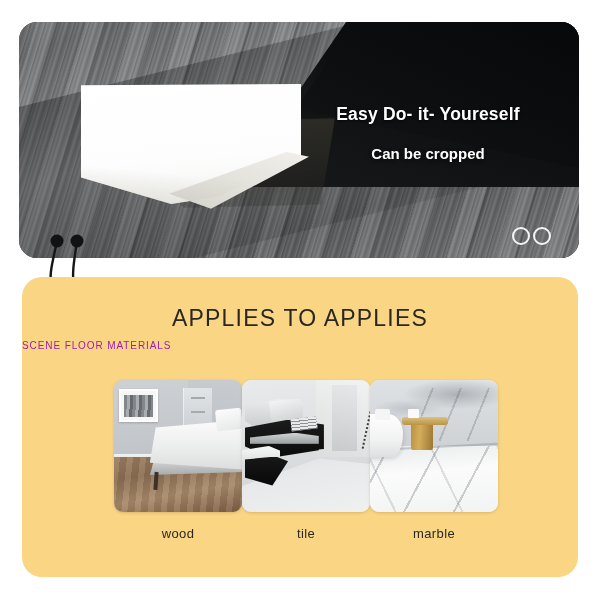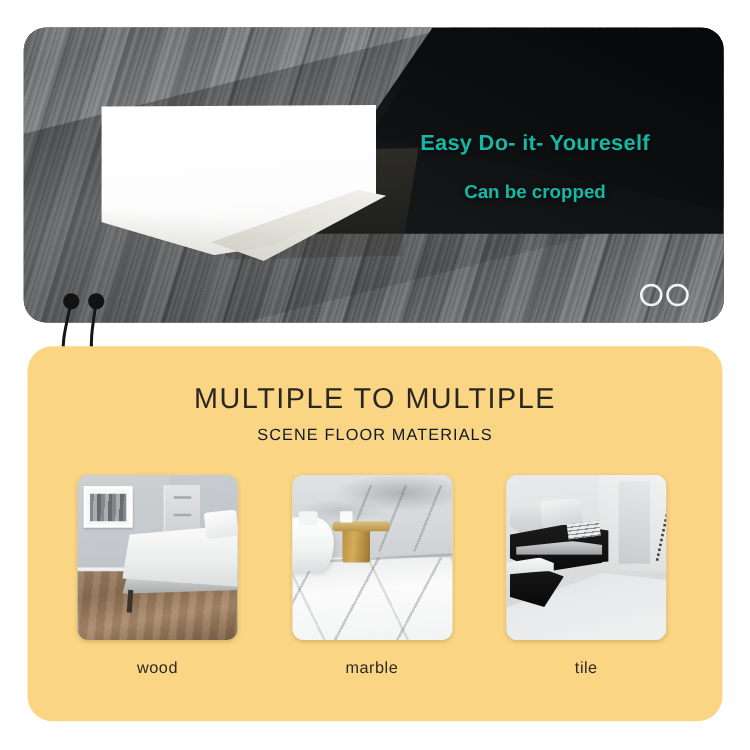--- a/index.html
+++ b/index.html
@@ -129,21 +129,21 @@
     background: linear-gradient(185deg, rgba(255,255,255,0) 72%, rgba(205,203,195,0.55) 100%);
   }
 
   
   .hero-text {
     position: absolute;
     right: 18px;
     top: 82px;
     text-align: center;
     width: 266px;
-    color: #14b8a6;
+    color: #ffffff;
   }
   .hero-eyebrow {
     font-size: 17.5px;
     font-weight: 700;
     letter-spacing: 0.2px;
     text-shadow: 0 1px 3px rgba(0,0,0,0.7);
     white-space: nowrap;
   }
   .hero-title {
     font-size: 45px;
@@ -204,34 +204,34 @@
     font-size: 23px;
     letter-spacing: 1.2px;
     color: #2a2622;
     font-weight: 400;
   }
   .applies-sub {
     position: absolute;
     top: 63px;
     left: 0;
     right: 0;
-    text-align: center;
-    font-size: 13px;
+    text-align: left;
+    font-size: 10px;
     letter-spacing: 0.9px;
-    color: #0f172a;
+    color: #a21caf;
     font-weight: 400;
   }
 
   .cards {
     position: absolute;
     top: 103px;
     left: 40px;
-    right: 45px;
+    right: 28px;
     display: flex;
-    justify-content: space-between;
+    justify-content: center;
   }
   .card {
     width: 128px;
   }
   .thumb {
     width: 128px;
     height: 132px;
     border-radius: 9px;
     overflow: hidden;
     position: relative;
@@ -450,70 +450,70 @@
   <svg class="pins" viewBox="0 0 52 72">
     <path d="M13 10 C 9 28, 4 44, 8 58" stroke="#151515" stroke-width="2.4" fill="none"></path>
     <path d="M33 10 C 30 28, 27 46, 31 58" stroke="#151515" stroke-width="2.4" fill="none"></path>
     <circle cx="13" cy="9" r="6.5" fill="#121212"></circle>
     <circle cx="33" cy="9" r="6.5" fill="#121212"></circle>
     <circle cx="8" cy="62" r="6.8" fill="#121212"></circle>
     <circle cx="31" cy="62" r="6.8" fill="#121212"></circle>
   </svg>
 
   <div class="yellow">
-    <div class="applies-title">MULTIPLE TO MULTIPLE</div>
+    <div class="applies-title">APPLIES TO APPLIES</div>
     <div class="applies-sub">SCENE FLOOR MATERIALS</div>
 
     <div class="cards">
 
       <div class="card">
         <div class="thumb t-wood">
           <div class="wall"></div>
           <div class="wall-r"></div>
           <div class="closet"></div>
           <div class="picture"></div>
           <div class="baseboard"></div>
           <div class="floor"></div>
           <div class="bed-frame"></div>
           <div class="bed"></div>
           <div class="bed-leg"></div>
           <div class="pillow"></div>
         </div>
         <div class="card-label">wood</div>
-      </div>
-
-      <div class="card">
-        <div class="thumb t-marble">
-          <div class="wall"></div>
-          <div class="wall-vein"></div>
-          <div class="floor"></div>
-          <div class="floor-line"></div>
-          <div class="tub"></div>
-          <div class="soap"></div>
-          <div class="stool"></div>
-          <div class="stool-top"></div>
-          <div class="cup"></div>
-        </div>
-        <div class="card-label">marble</div>
       </div>
 
       <div class="card">
         <div class="thumb t-tile">
           <div class="bg"></div>
           <div class="wall"></div>
           <div class="door"></div>
           <div class="cable"></div>
           <div class="floor"></div>
           <div class="sofa-light"></div>
           <div class="cushion"></div>
           <div class="sofa-dark"></div>
           <div class="books"></div>
           <div class="bench"></div>
           <div class="table-white"></div>
           <div class="table-dark"></div>
         </div>
         <div class="card-label">tile</div>
       </div>
 
+      <div class="card">
+        <div class="thumb t-marble">
+          <div class="wall"></div>
+          <div class="wall-vein"></div>
+          <div class="floor"></div>
+          <div class="floor-line"></div>
+          <div class="tub"></div>
+          <div class="soap"></div>
+          <div class="stool"></div>
+          <div class="stool-top"></div>
+          <div class="cup"></div>
+        </div>
+        <div class="card-label">marble</div>
+      </div>
+
     </div>
   </div>
 
 </div>
 
 </body></html>

